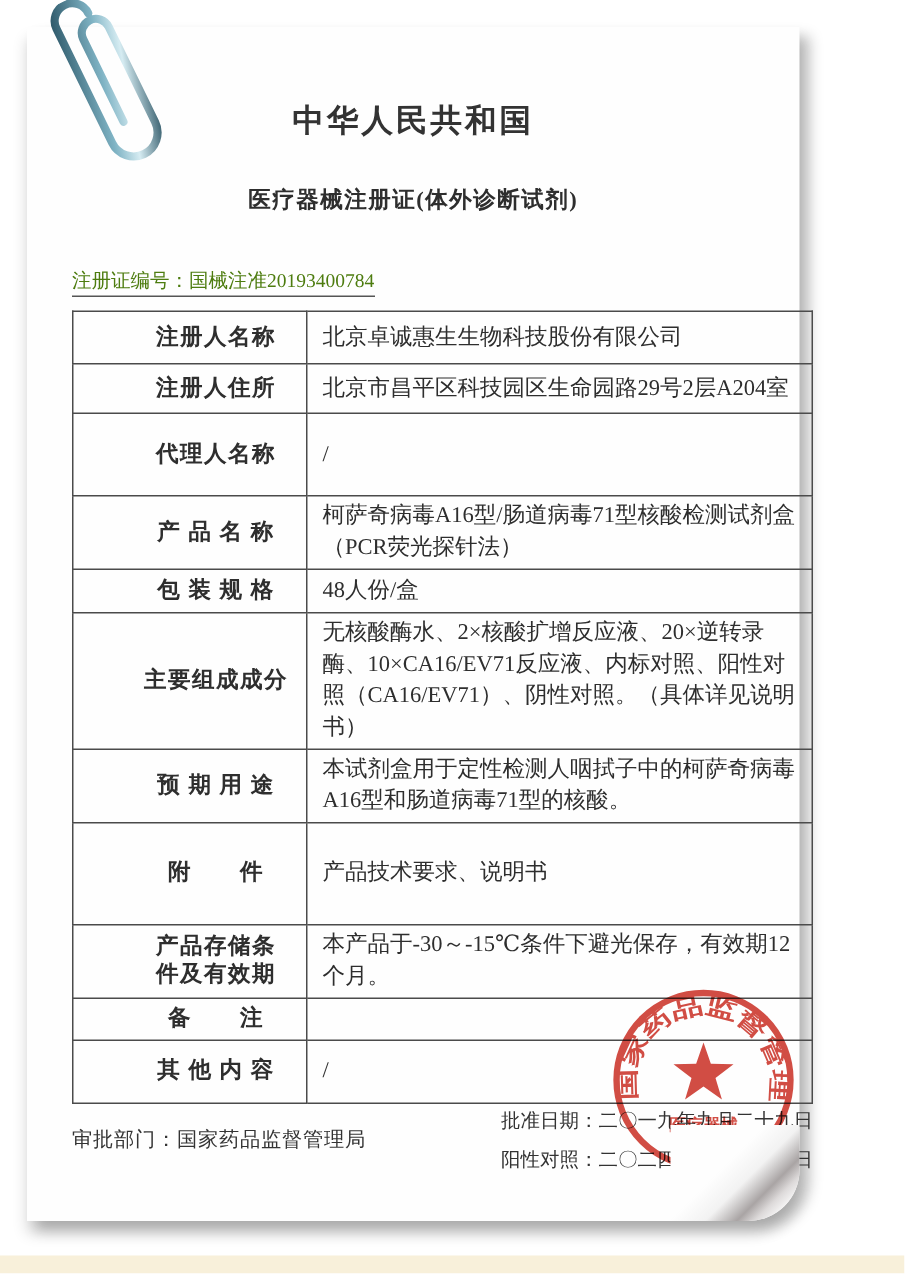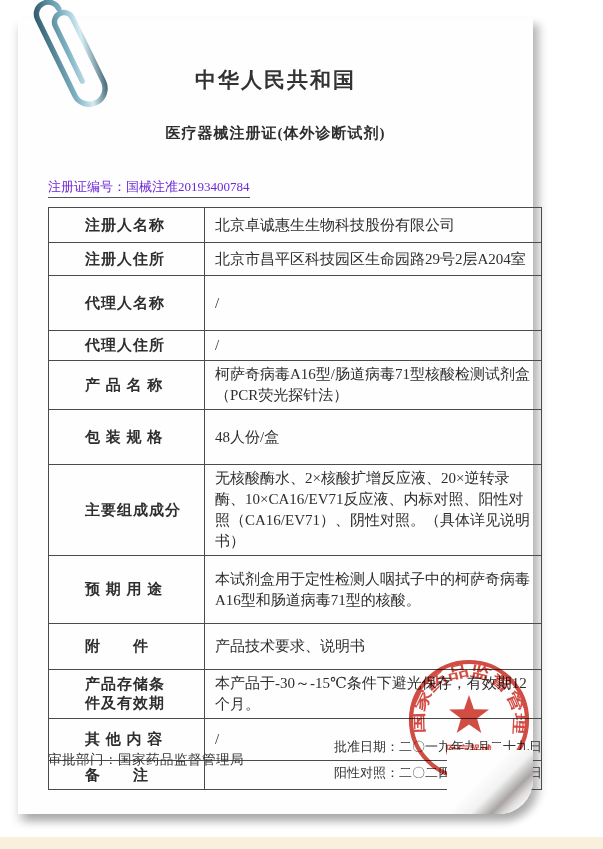--- a/index.html
+++ b/index.html
@@ -27,32 +27,32 @@
   .country-title{
     margin:48px 0 0 0;text-align:center;
     font-size:21px;font-weight:bold;letter-spacing:2px;color:#333;
   }
   .cert-title{
     margin:30px 0 0 0;text-align:center;
     font-size:15px;font-weight:bold;letter-spacing:1px;color:#2e2e2e;
   }
   .cert-no-line{
     position:absolute;left:30px;top:160px;
-    font-size:13px;color:#6d28d9;
+    font-size:13px;color:#4d7c0f;
     border-bottom:1px solid #555;padding-bottom:1px;
   }
   table.cert{
     position:absolute;left:30px;top:189px;width:494px;
     border-collapse:collapse;table-layout:fixed;
   }
   table.cert td{
     border:1.6px solid #4b4b4b;vertical-align:middle;color:#2e2e2e;
   }
   td.label-cell{
-    width:118px;font-weight:bold;
+    width:118px;text-align:center;font-weight:bold;
     font-size:15px;letter-spacing:1px;white-space:pre-line;line-height:1.25;padding-left:36px;
   }
   td.value-cell{
     font-size:15px;line-height:1.4;padding:3px 10px;
   }
   tr:nth-child(1){height:35px}
   tr:nth-child(2){height:33px}
   tr:nth-child(3){height:55px}
   tr:nth-child(4){height:30px}
   tr:nth-child(5){height:29px}
@@ -103,24 +103,20 @@
           </tr>
           <tr>
             <td class="label-cell">注册人住所</td>
             <td class="value-cell">北京市昌平区科技园区生命园路29号2层A204室</td>
           </tr>
           <tr>
             <td class="label-cell">代理人名称</td>
             <td class="value-cell">/</td>
           </tr>
           <tr>
-            <td class="label-cell">代理人住所</td>
-            <td class="value-cell">/</td>
-          </tr>
-          <tr>
             <td class="label-cell">产 品 名 称</td>
             <td class="value-cell">柯萨奇病毒A16型/肠道病毒71型核酸检测试剂盒（PCR荧光探针法）</td>
           </tr>
           <tr>
             <td class="label-cell">包 装 规 格</td>
             <td class="value-cell">48人份/盒</td>
           </tr>
           <tr>
             <td class="label-cell">主要组成成分</td>
             <td class="value-cell">无核酸酶水、2×核酸扩增反应液、20×逆转录酶、10×CA16/EV71反应液、内标对照、阳性对照（CA16/EV71）、阴性对照。（具体详见说明书）</td>
@@ -132,26 +128,26 @@
           <tr>
             <td class="label-cell">附　　件</td>
             <td class="value-cell">产品技术要求、说明书</td>
           </tr>
           <tr>
             <td class="label-cell">产品存储条
 件及有效期</td>
             <td class="value-cell">本产品于-30～-15℃条件下避光保存，有效期12个月。</td>
           </tr>
           <tr>
+            <td class="label-cell">备　　注</td>
+            <td class="value-cell"></td>
+          </tr>
+          <tr>
             <td class="label-cell">其 他 内 容</td>
             <td class="value-cell">/</td>
-          </tr>
-          <tr>
-            <td class="label-cell">备　　注</td>
-            <td class="value-cell"></td>
           </tr>
         </tbody>
     </table>
 
     <div class="footer">
       <div class="approval-dept">审批部门：国家药品监督管理局</div>
       <div class="date-block">
         <div>
           <span>批准日期：</span><span>二〇一九年九月二十九日</span>
         </div>

